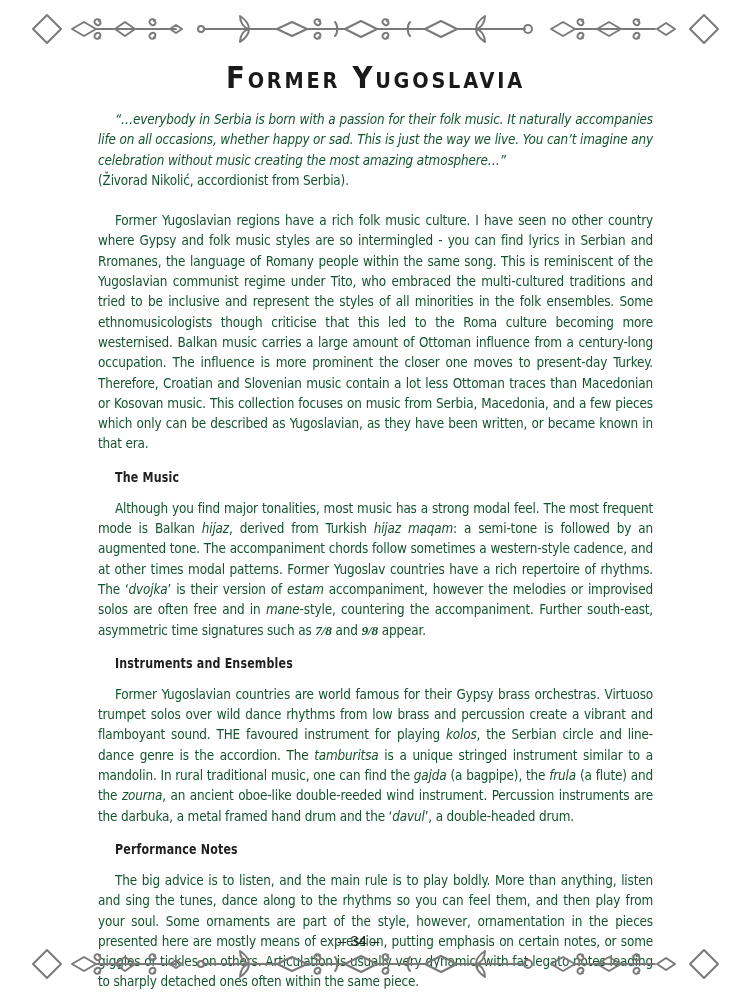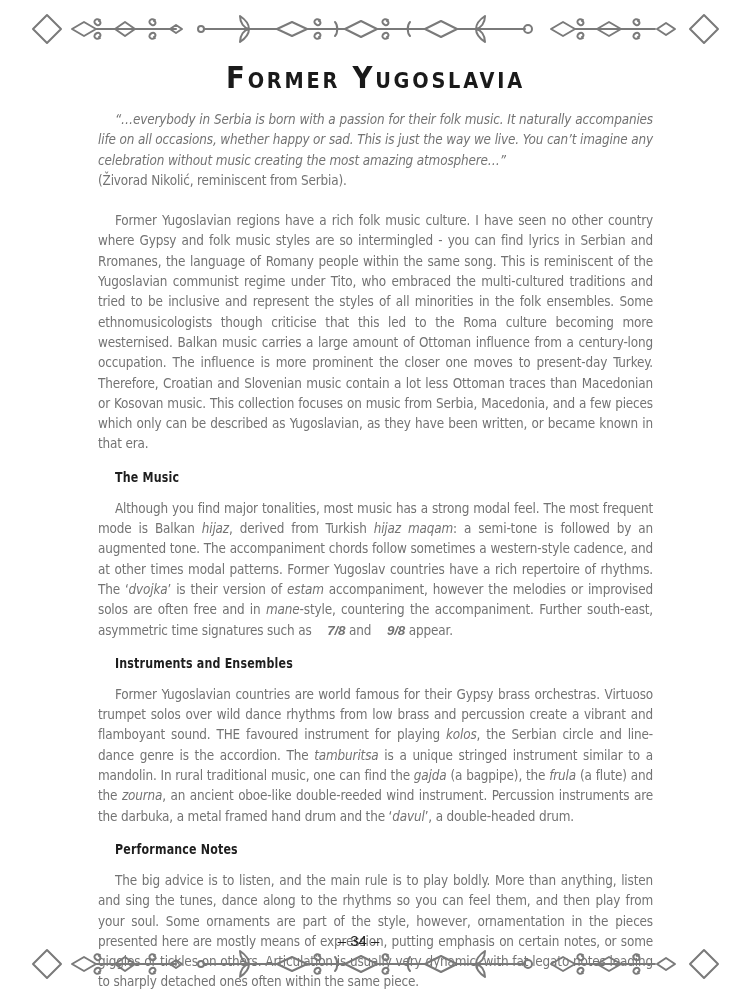--- a/index.html
+++ b/index.html
@@ -47,21 +47,21 @@
       left: 98px;
       width: 555px;
     }
     p {
       margin: 0;
       font-size: 13.4px;
       line-height: 20.3px;
       text-align: justify;
       text-indent: 17px;
       letter-spacing: -0.15px;
-      color: #737373;
+      color: #14532d;
       font-family: "DejaVu Sans", sans-serif;
       font-stretch: condensed;
     }
     .quote {
       font-style: italic;
       margin-bottom: 0;
     }
     .quote-attrib {
       text-indent: 0;
       font-style: normal;
@@ -75,24 +75,23 @@
       font-size: 13.5px;
       color: #1e1e1e;
       margin: 12px 0 12px 17px;
       transform: scaleX(0.82);
       transform-origin: left center;
       letter-spacing: 0.2px;
       line-height: 20px;
     }
     em { }
     .timesig {
-      font-family: Liberation Sans, sans-serif;
+      font-family: Liberation Serif, serif;
       font-weight: bold;
       font-style: italic;
-      margin-left: 12px;
     }
 
     .page-number {
       position: absolute;
       top: 932px;
       left: 0;
       width: 717px;
       text-align: center;
       font-family: "Liberation Sans", sans-serif;
       font-size: 15px;
@@ -140,21 +139,21 @@
     <polygon points="690,19 704,5 718,19 704,33"></polygon>
   </svg>
 </div>
 
 <div class="page-title">Former Yugoslavia</div>
 
 <div class="content">
 
   <p class="quote">
     <span>“…everybody in Serbia is born with a passion for their folk music. It naturally accompanies life on all occasions, whether happy or sad. This is just the way we live. You can’t imagine any celebration without music creating the most amazing atmosphere…”</span>
-    <span class="quote-attrib">(Živorad Nikolić, reminiscent from Serbia).</span>
+    <span class="quote-attrib">(Živorad Nikolić, accordionist from Serbia).</span>
   </p>
 
   <div class="para-gap"></div>
 
   <p>Former Yugoslavian regions have a rich folk music culture. I have seen no other country where Gypsy and folk music styles are so intermingled - you can find lyrics in Serbian and Rromanes, the language of Romany people within the same song. This is reminiscent of the Yugoslavian communist regime under Tito, who embraced the multi-cultured traditions and tried to be inclusive and represent the styles of all minorities in the folk ensembles. Some ethnomusicologists though criticise that this led to the Roma culture becoming more westernised. Balkan music carries a large amount of Ottoman influence from a century-long occupation. The influence is more prominent the closer one moves to present-day Turkey. Therefore, Croatian and Slovenian music contain a lot less Ottoman traces than Macedonian or Kosovan music. This collection focuses on music from Serbia, Macedonia, and a few pieces which only can be described as Yugoslavian, as they have been written, or became known in that era.</p>
 
   <div class="section-heading">The Music</div>
   <p><span>Although you find major tonalities, most music has a strong modal feel. The most frequent mode is Balkan </span><em>hijaz</em><span>, derived from Turkish </span><em>hijaz maqam</em><span>: a semi-tone is followed by an augmented tone. The accompaniment chords follow sometimes a western-style cadence, and at other times modal patterns. Former Yugoslav countries have a rich repertoire of rhythms. The ‘</span><em>dvojka</em><span>’ is their version of </span><em>estam</em><span> accompaniment, however the melodies or improvised solos are often free and in </span><em>mane</em><span>-style, countering the accompaniment. Further south-east, asymmetric time signatures such as </span><span class="timesig">7/8</span><span> and </span><span class="timesig">9/8</span><span> appear.</span></p>
 
   <div class="section-heading">Instruments and Ensembles</div>

